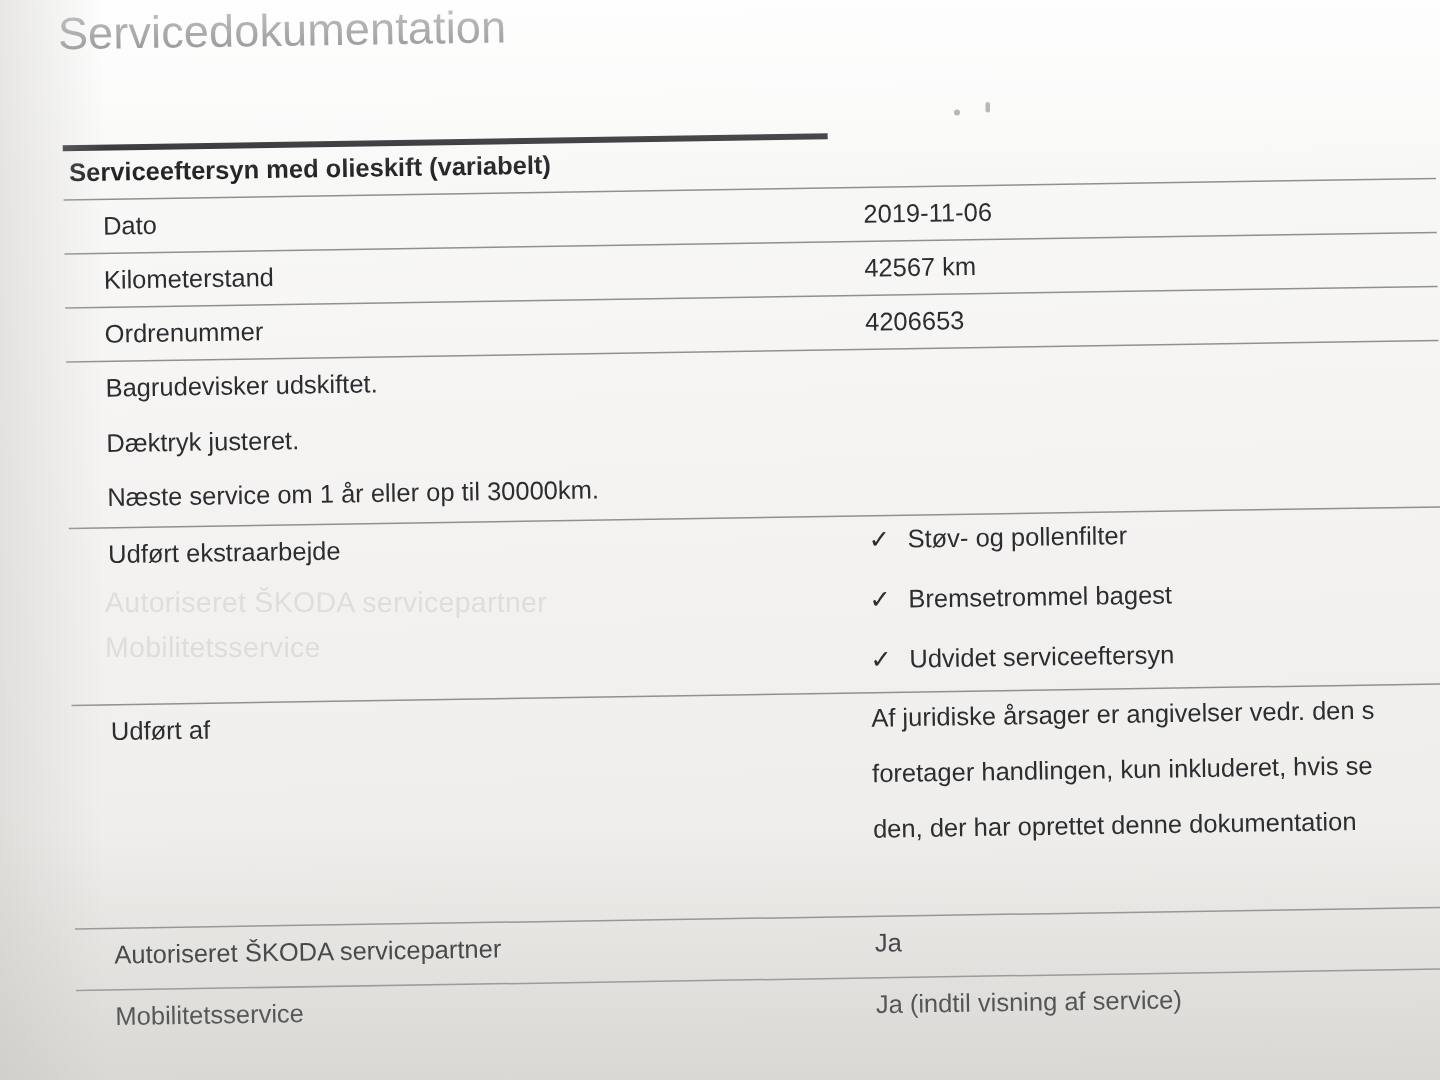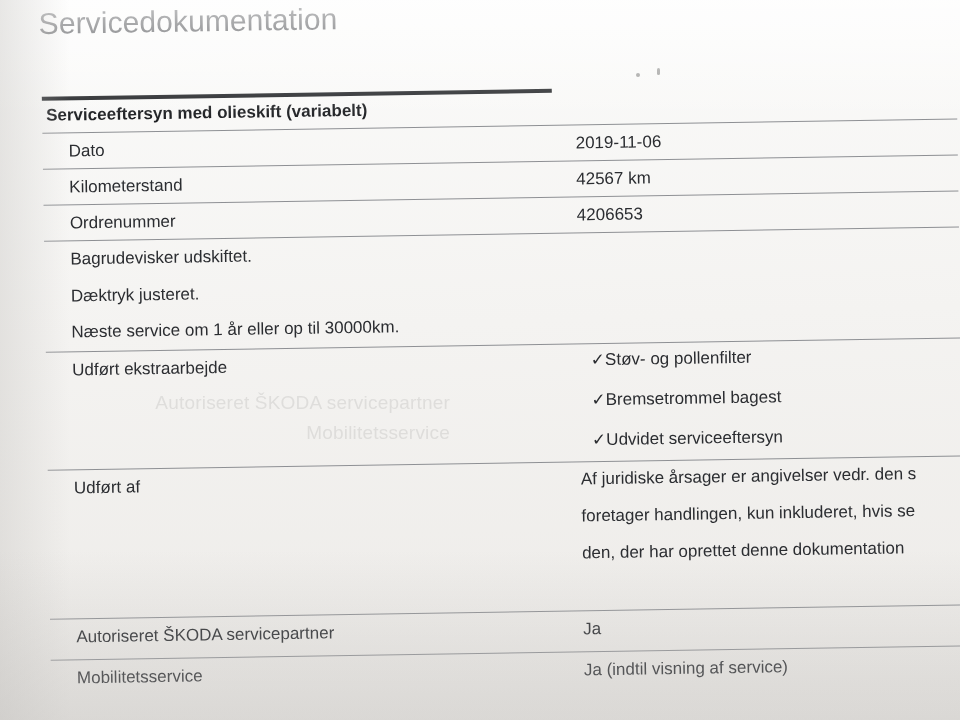--- a/index.html
+++ b/index.html
@@ -14,21 +14,20 @@
     font-family: "Liberation Sans", sans-serif;
   }
 
   
   #page {
     position: relative;
     width: 960px;
     height: 720px;
     background: linear-gradient(178deg, #fbfbfa 0%, #f4f3f1 45%, #eceae7 100%);
     overflow: hidden;
-    text-align: right;
   }
 
   
   #shade-top {
     position: absolute;
     left: 0; top: 0; width: 960px; height: 120px;
     background: linear-gradient(180deg, rgba(255,255,255,0.75), rgba(255,255,255,0));
     pointer-events: none;
   }
   #shade-bottom {

